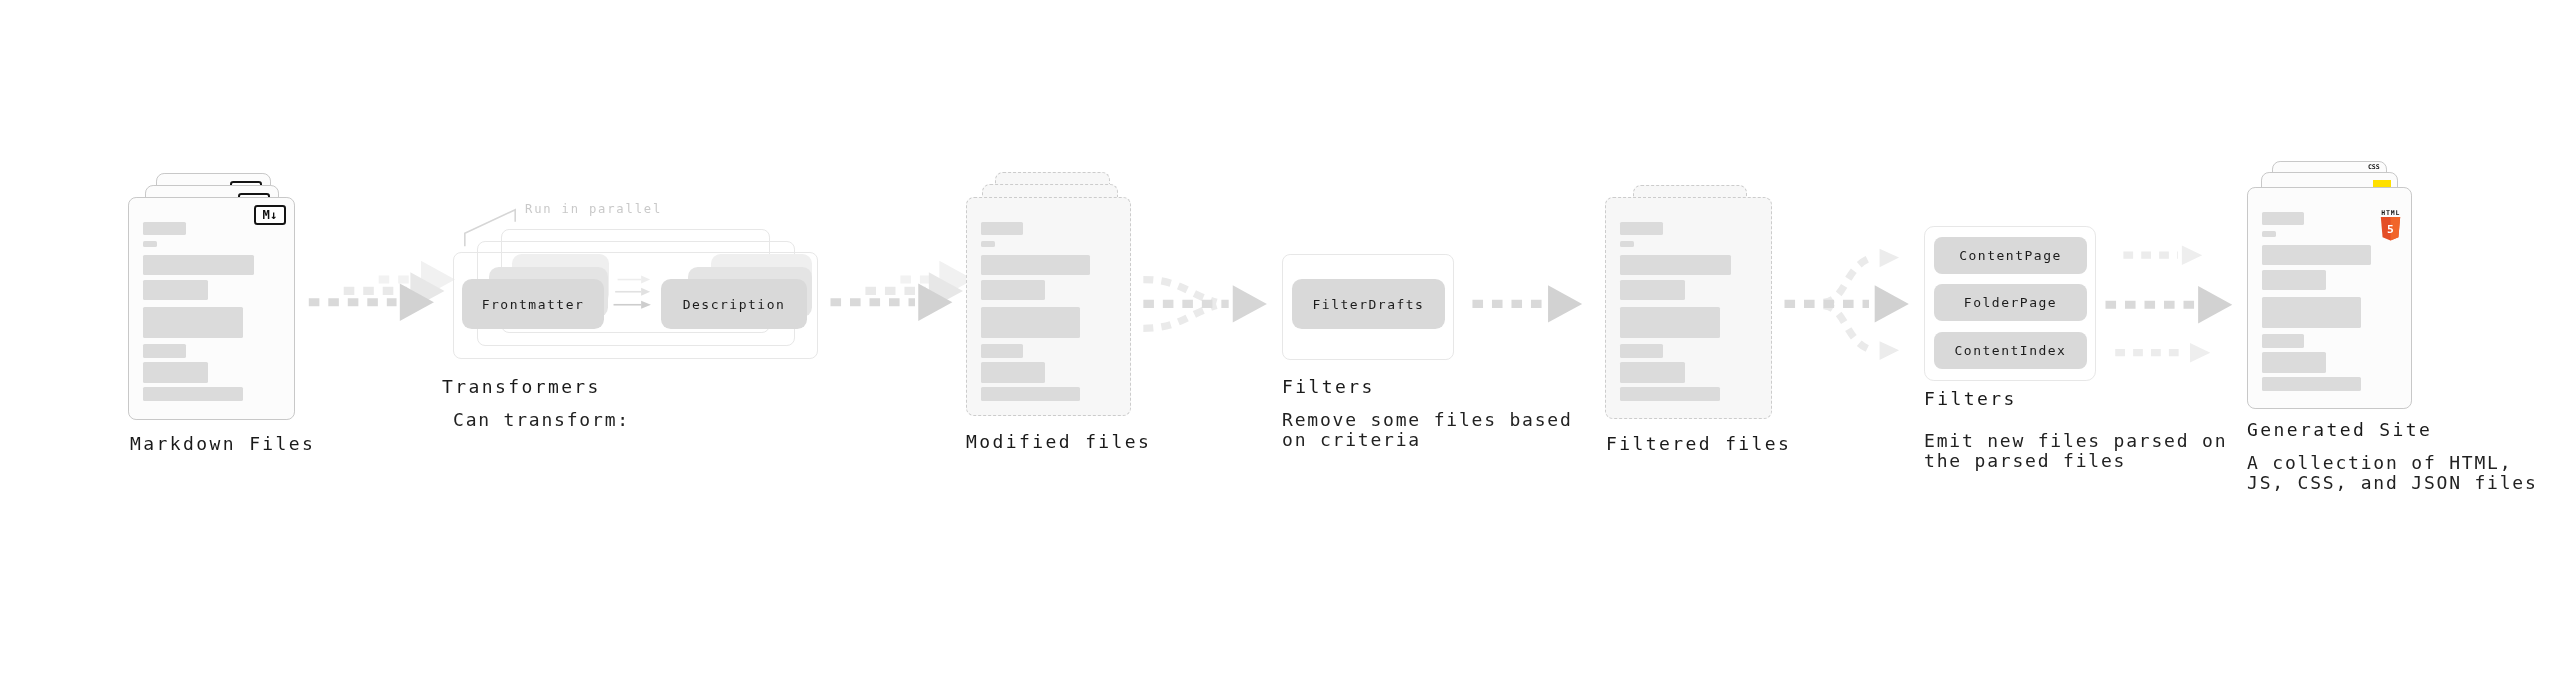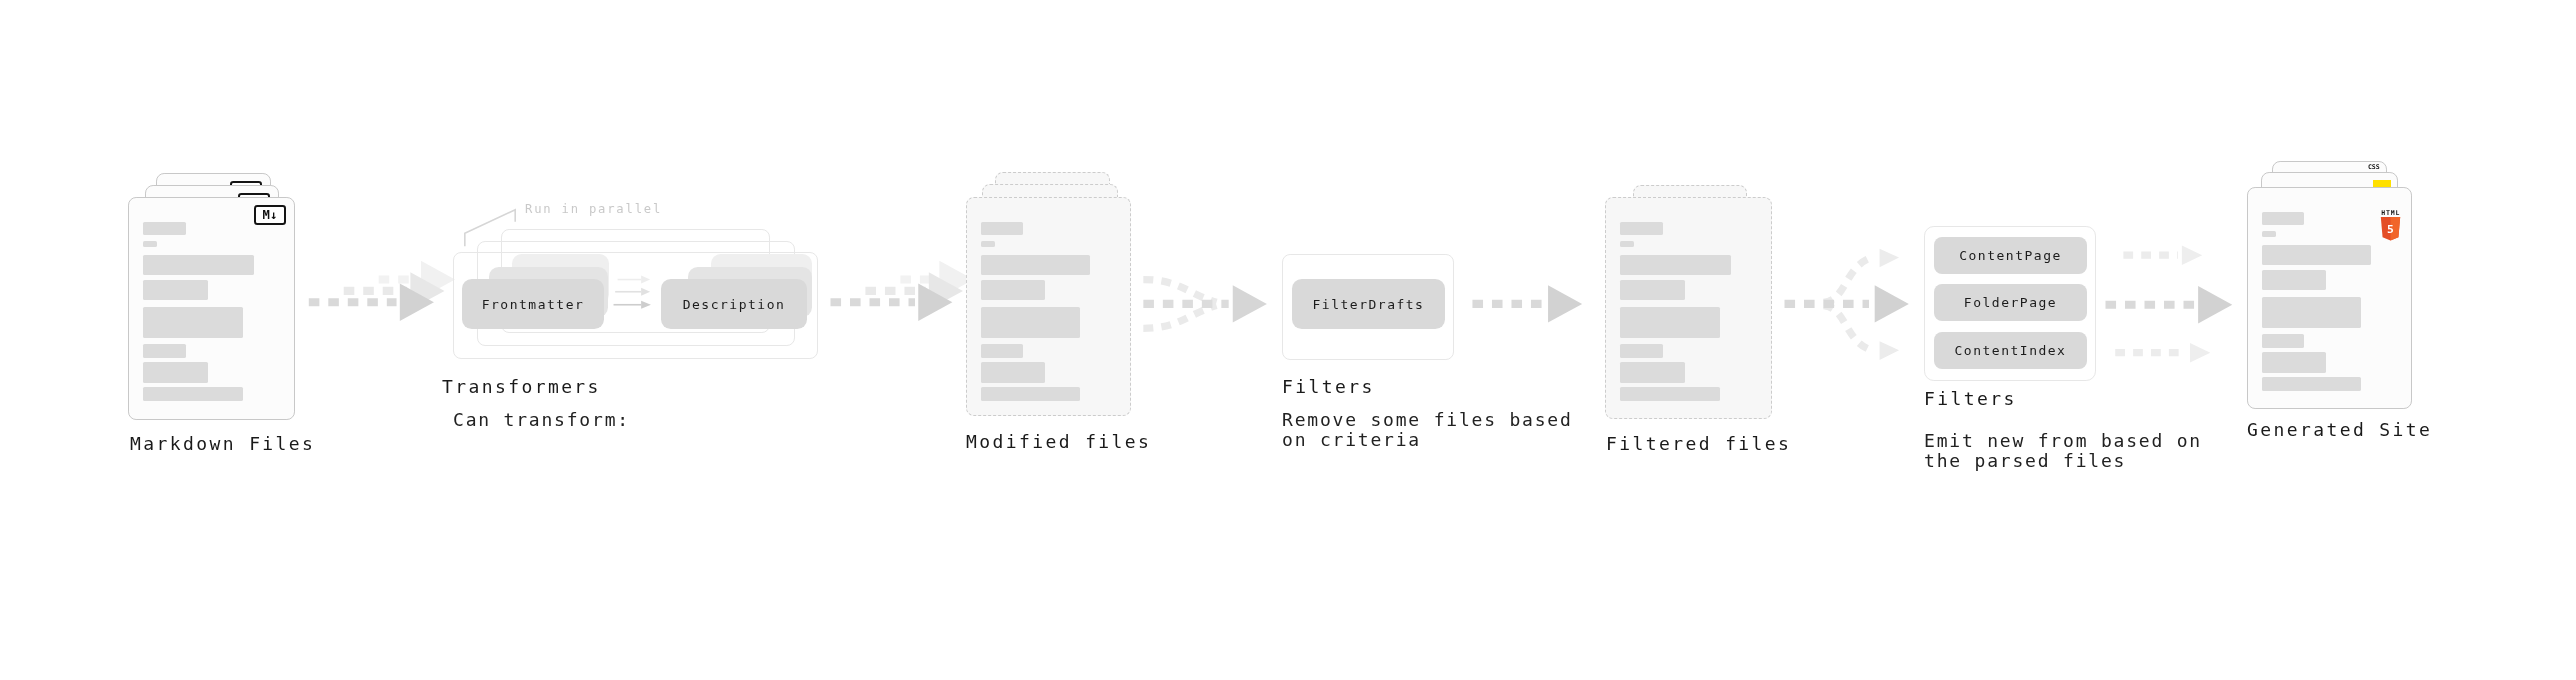--- a/index.html
+++ b/index.html
@@ -215,21 +215,21 @@
   </div>
   <div class="label" style="left:1606px; top:433px;">Filtered files</div>
 
   <div>
     <div class="frame" style="left:1924px; top:226px; width:172px; height:155px; border-radius:9.8px;"></div>
     <div class="gbox small" style="left:1934px; top:237px; width:153px; height:37px;">ContentPage</div>
     <div class="gbox small" style="left:1934px; top:284px; width:153px; height:37px;">FolderPage</div>
     <div class="gbox small" style="left:1934px; top:332px; width:153px; height:37px;">ContentIndex</div>
   </div>
   <div class="label" style="left:1924px; top:388px;">Filters</div>
-  <div class="sub" style="left:1924px; top:431px;">Emit new from based on
+  <div class="sub" style="left:1924px; top:431px;">Emit new files parsed on
 the parsed files</div>
 
   <div>
     <div class="card" style="left:2272px; top:161px; width:115px; height:49px;">
       <span class="cssbadge">
         <span class="txt">CSS</span>
         <span class="underline"></span>
       </span>
     </div>
     <div class="card" style="left:2261px; top:172px; width:137px; height:49px;">
@@ -250,15 +250,17 @@
           <div class="bar" style="width: 80%; height: 20.3px; margin-bottom: 4.9px;"></div>
           <div class="bar" style="width: 47%; height: 19.5px; margin-bottom: 7.3px;"></div>
           <div class="bar" style="width: 72%; height: 31px; margin-bottom: 5.7px;"></div>
           <div class="bar" style="width: 31%; height: 14px; margin-bottom: 4.9px;"></div>
           <div class="bar" style="width: 47%; height: 20.3px; margin-bottom: 4.1px;"></div>
           <div class="bar" style="width: 72%; height: 14px; margin-bottom: 0px;"></div>
         </div>
     </div>
   </div>
   <div class="label" style="left:2247px; top:419px;">Generated Site</div>
+  <div class="sub" style="left:2247px; top:453px;">A collection of HTML,
+JS, CSS, and JSON files</div>
 
 </div>
 
 
 </body></html>

